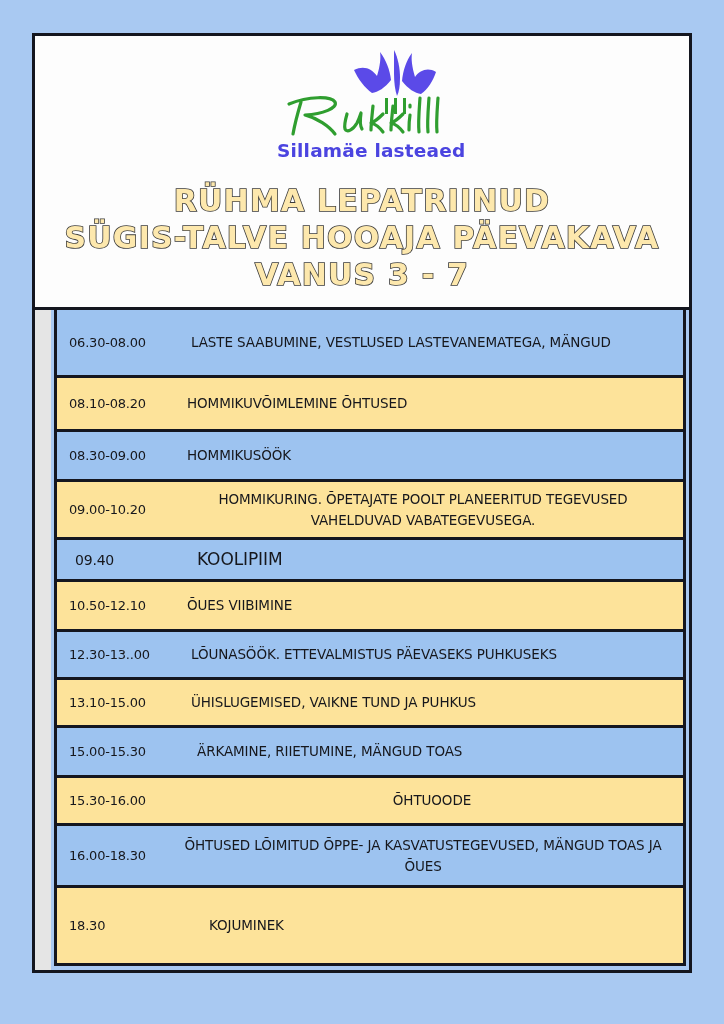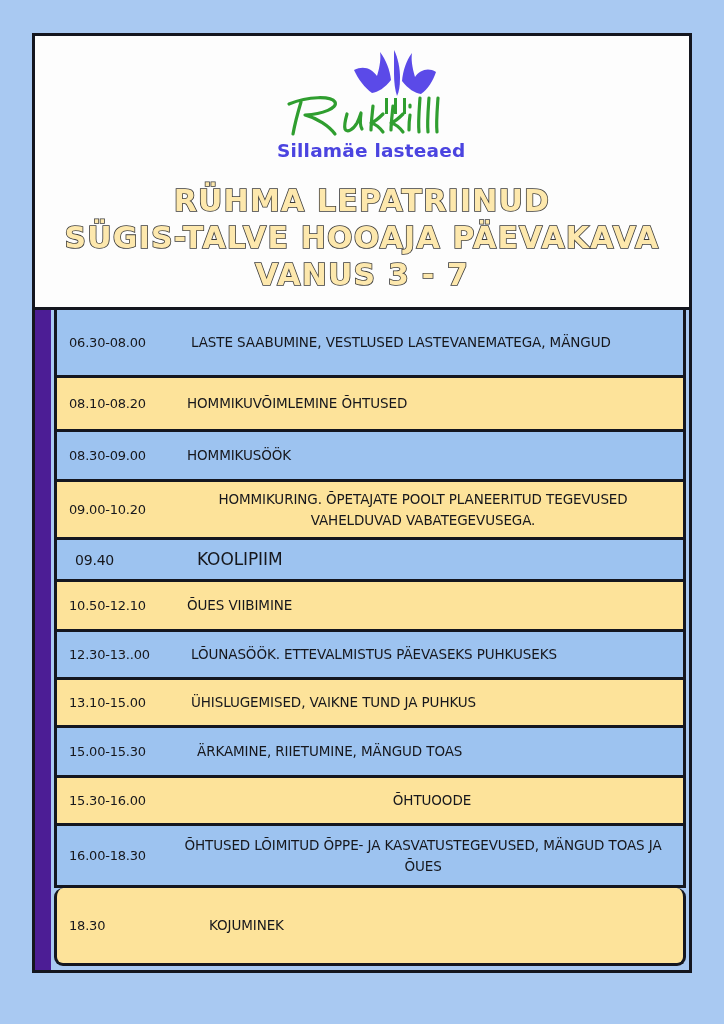--- a/index.html
+++ b/index.html
@@ -17,21 +17,21 @@
   }
 
   
   .poster {
     position: absolute;
     left: 32px;
     top: 33px;
     width: 660px;
     height: 940px;
     border: 3px solid #14161f;
-    background: #4c1d95;
+    background: #e5e5e5;
     display: flex;
     flex-direction: column;
   }
 
   
   .header {
     background: #fdfdfd;
     flex: 0 0 274px;
     border-bottom: 3px solid #14161f;
     display: flex;
@@ -150,21 +150,21 @@
   .row.r1  { flex: 0 0 54px; }
   .row.r2  { flex: 0 0 50px; }
   .row.r3  { flex: 0 0 58px; }
   .row.r4  { flex: 0 0 42px; }
   .row.r5  { flex: 0 0 50px; justify-content: center; }
   .row.r6  { flex: 0 0 48px; }
   .row.r7  { flex: 0 0 48px; }
   .row.r8  { flex: 0 0 50px; }
   .row.r9  { flex: 0 0 48px; }
   .row.r10 { flex: 0 0 62px; }
-  .row.r11 { flex: 0 0 78px; border-radius: 9px; }
+  .row.r11 { flex: 0 0 78px; }
 
   
   .row.big .cell-time { font-size: 14px; padding-left: 18px; }
   .row.big .cell-text { font-size: 17px; }
 
   .row.r0 .cell-text  { text-align: left; }
   .row.r1 .cell-text  { text-align: left; }
   .row.r2 .cell-text  { text-align: left; }
   .row.r4 .cell-text  { text-align: left; }
   .row.r5 .cell-text  { text-align: left; }

